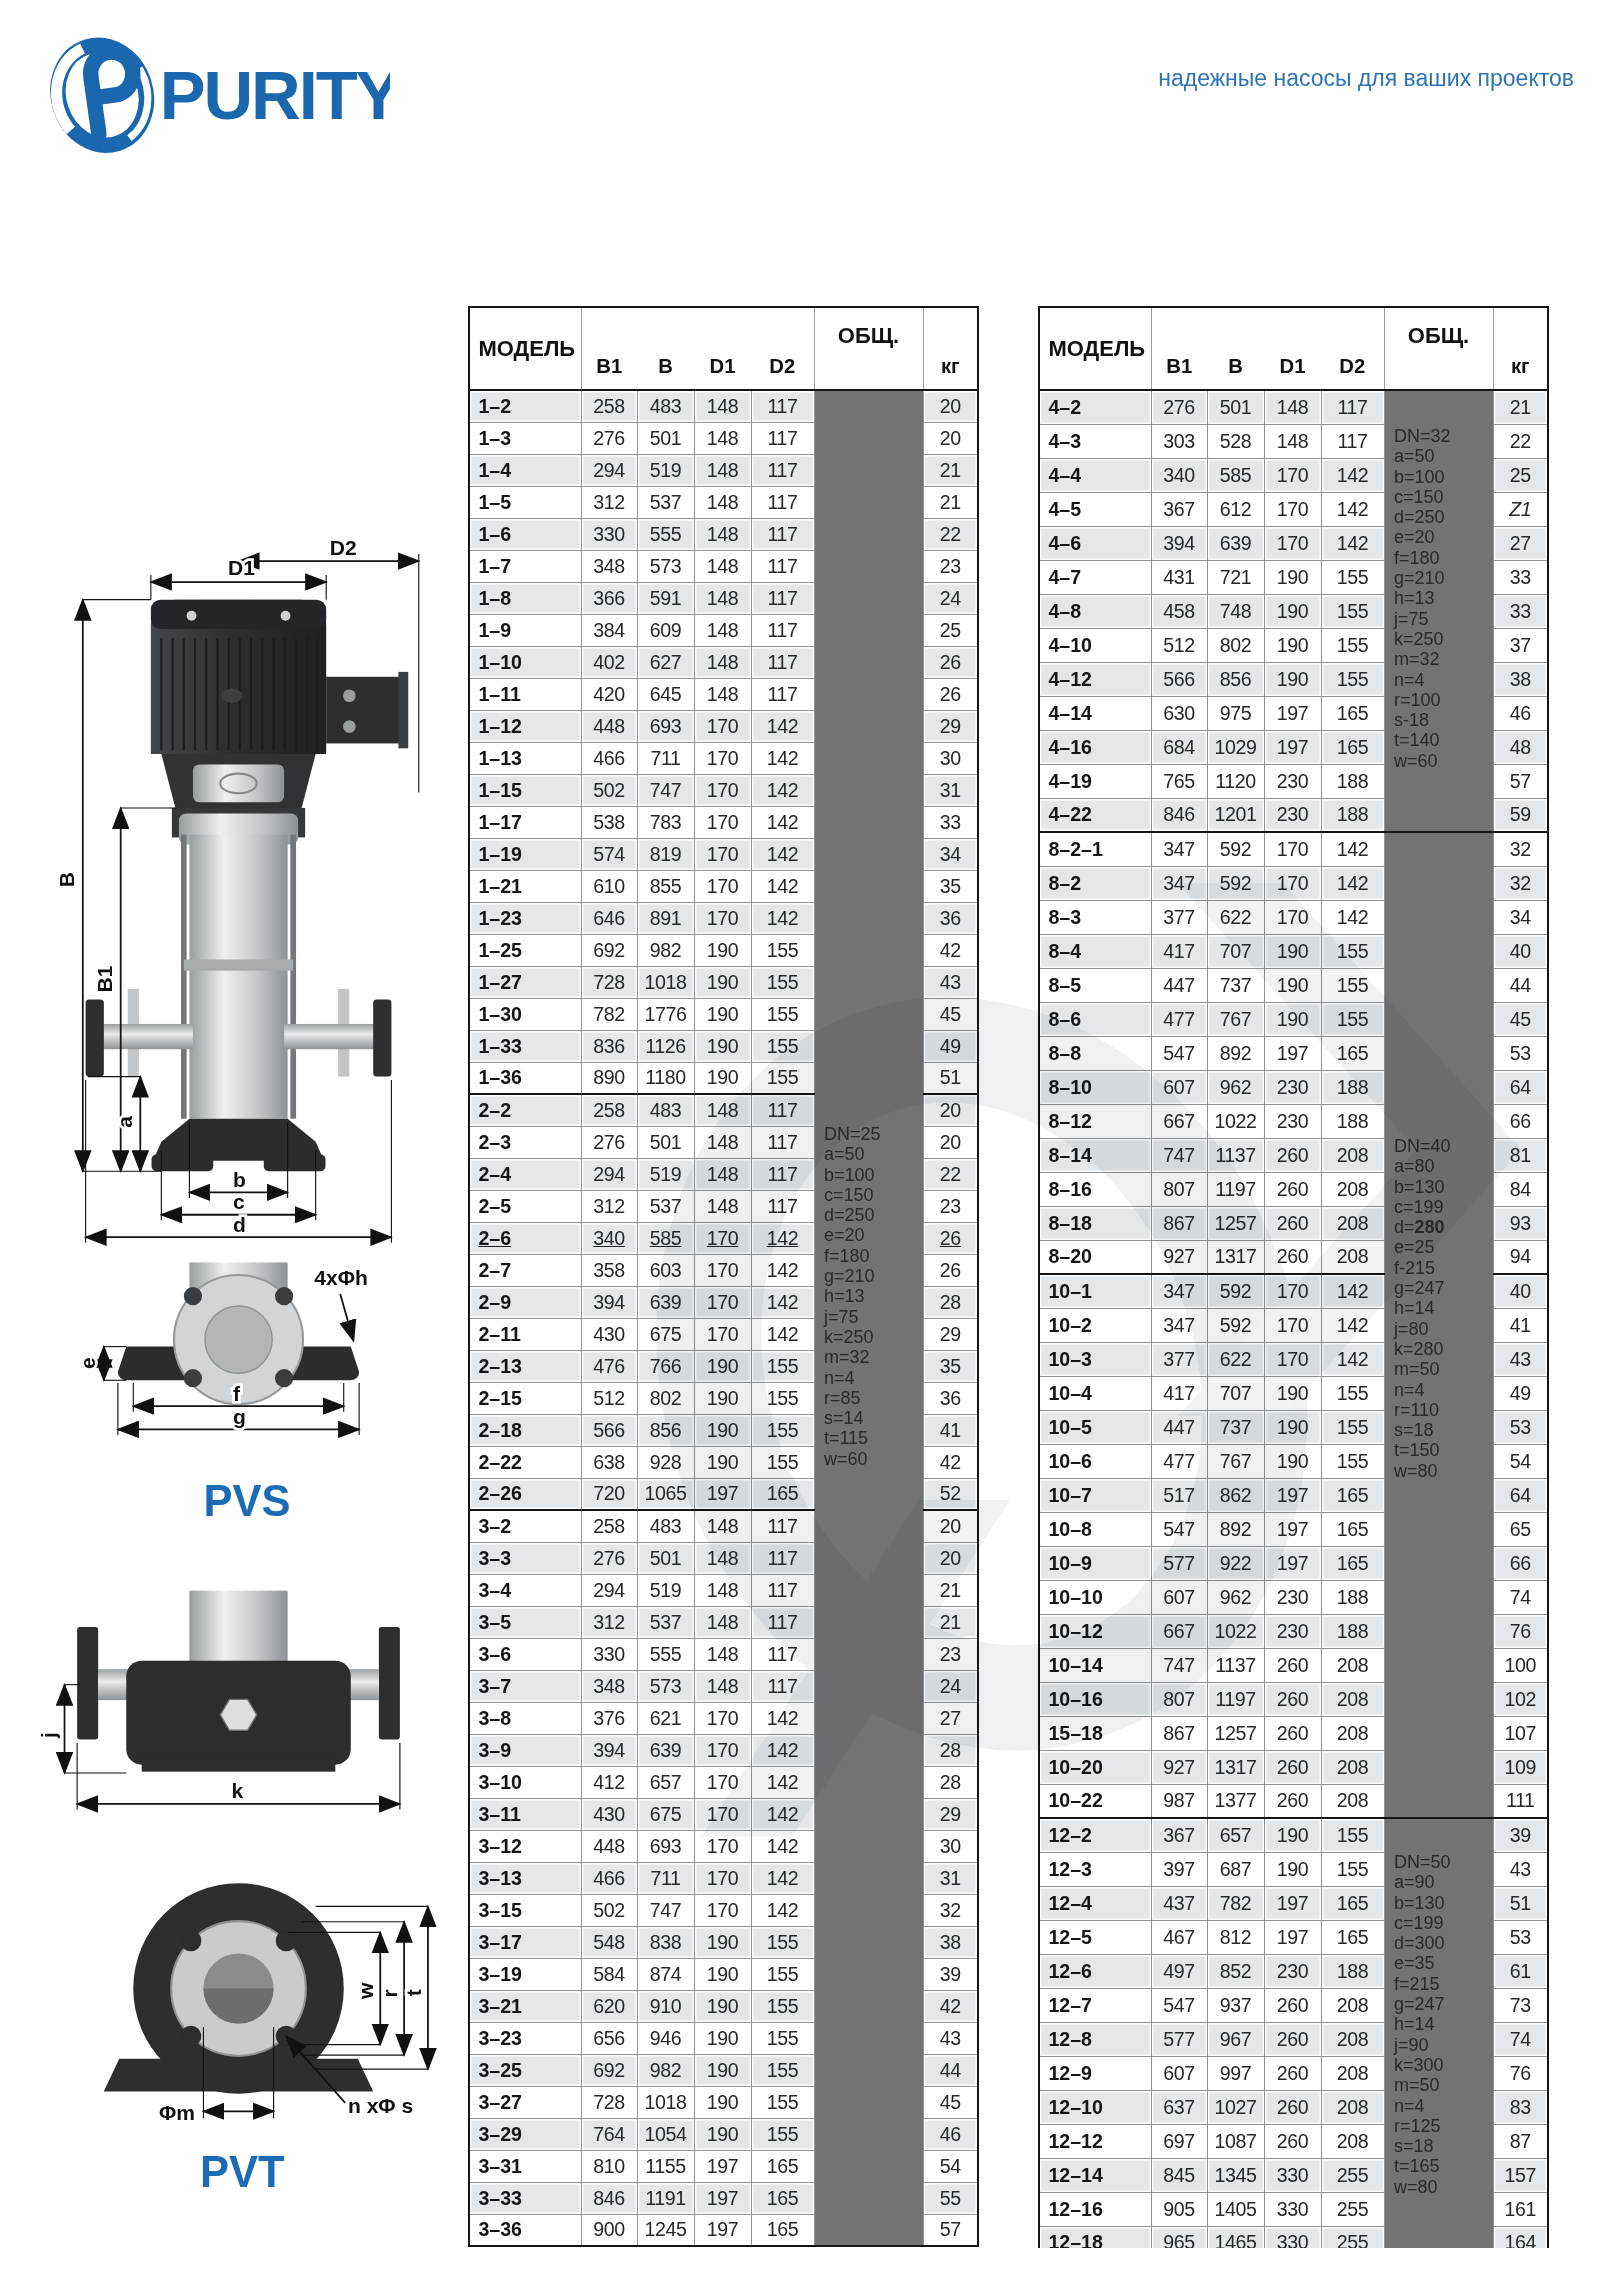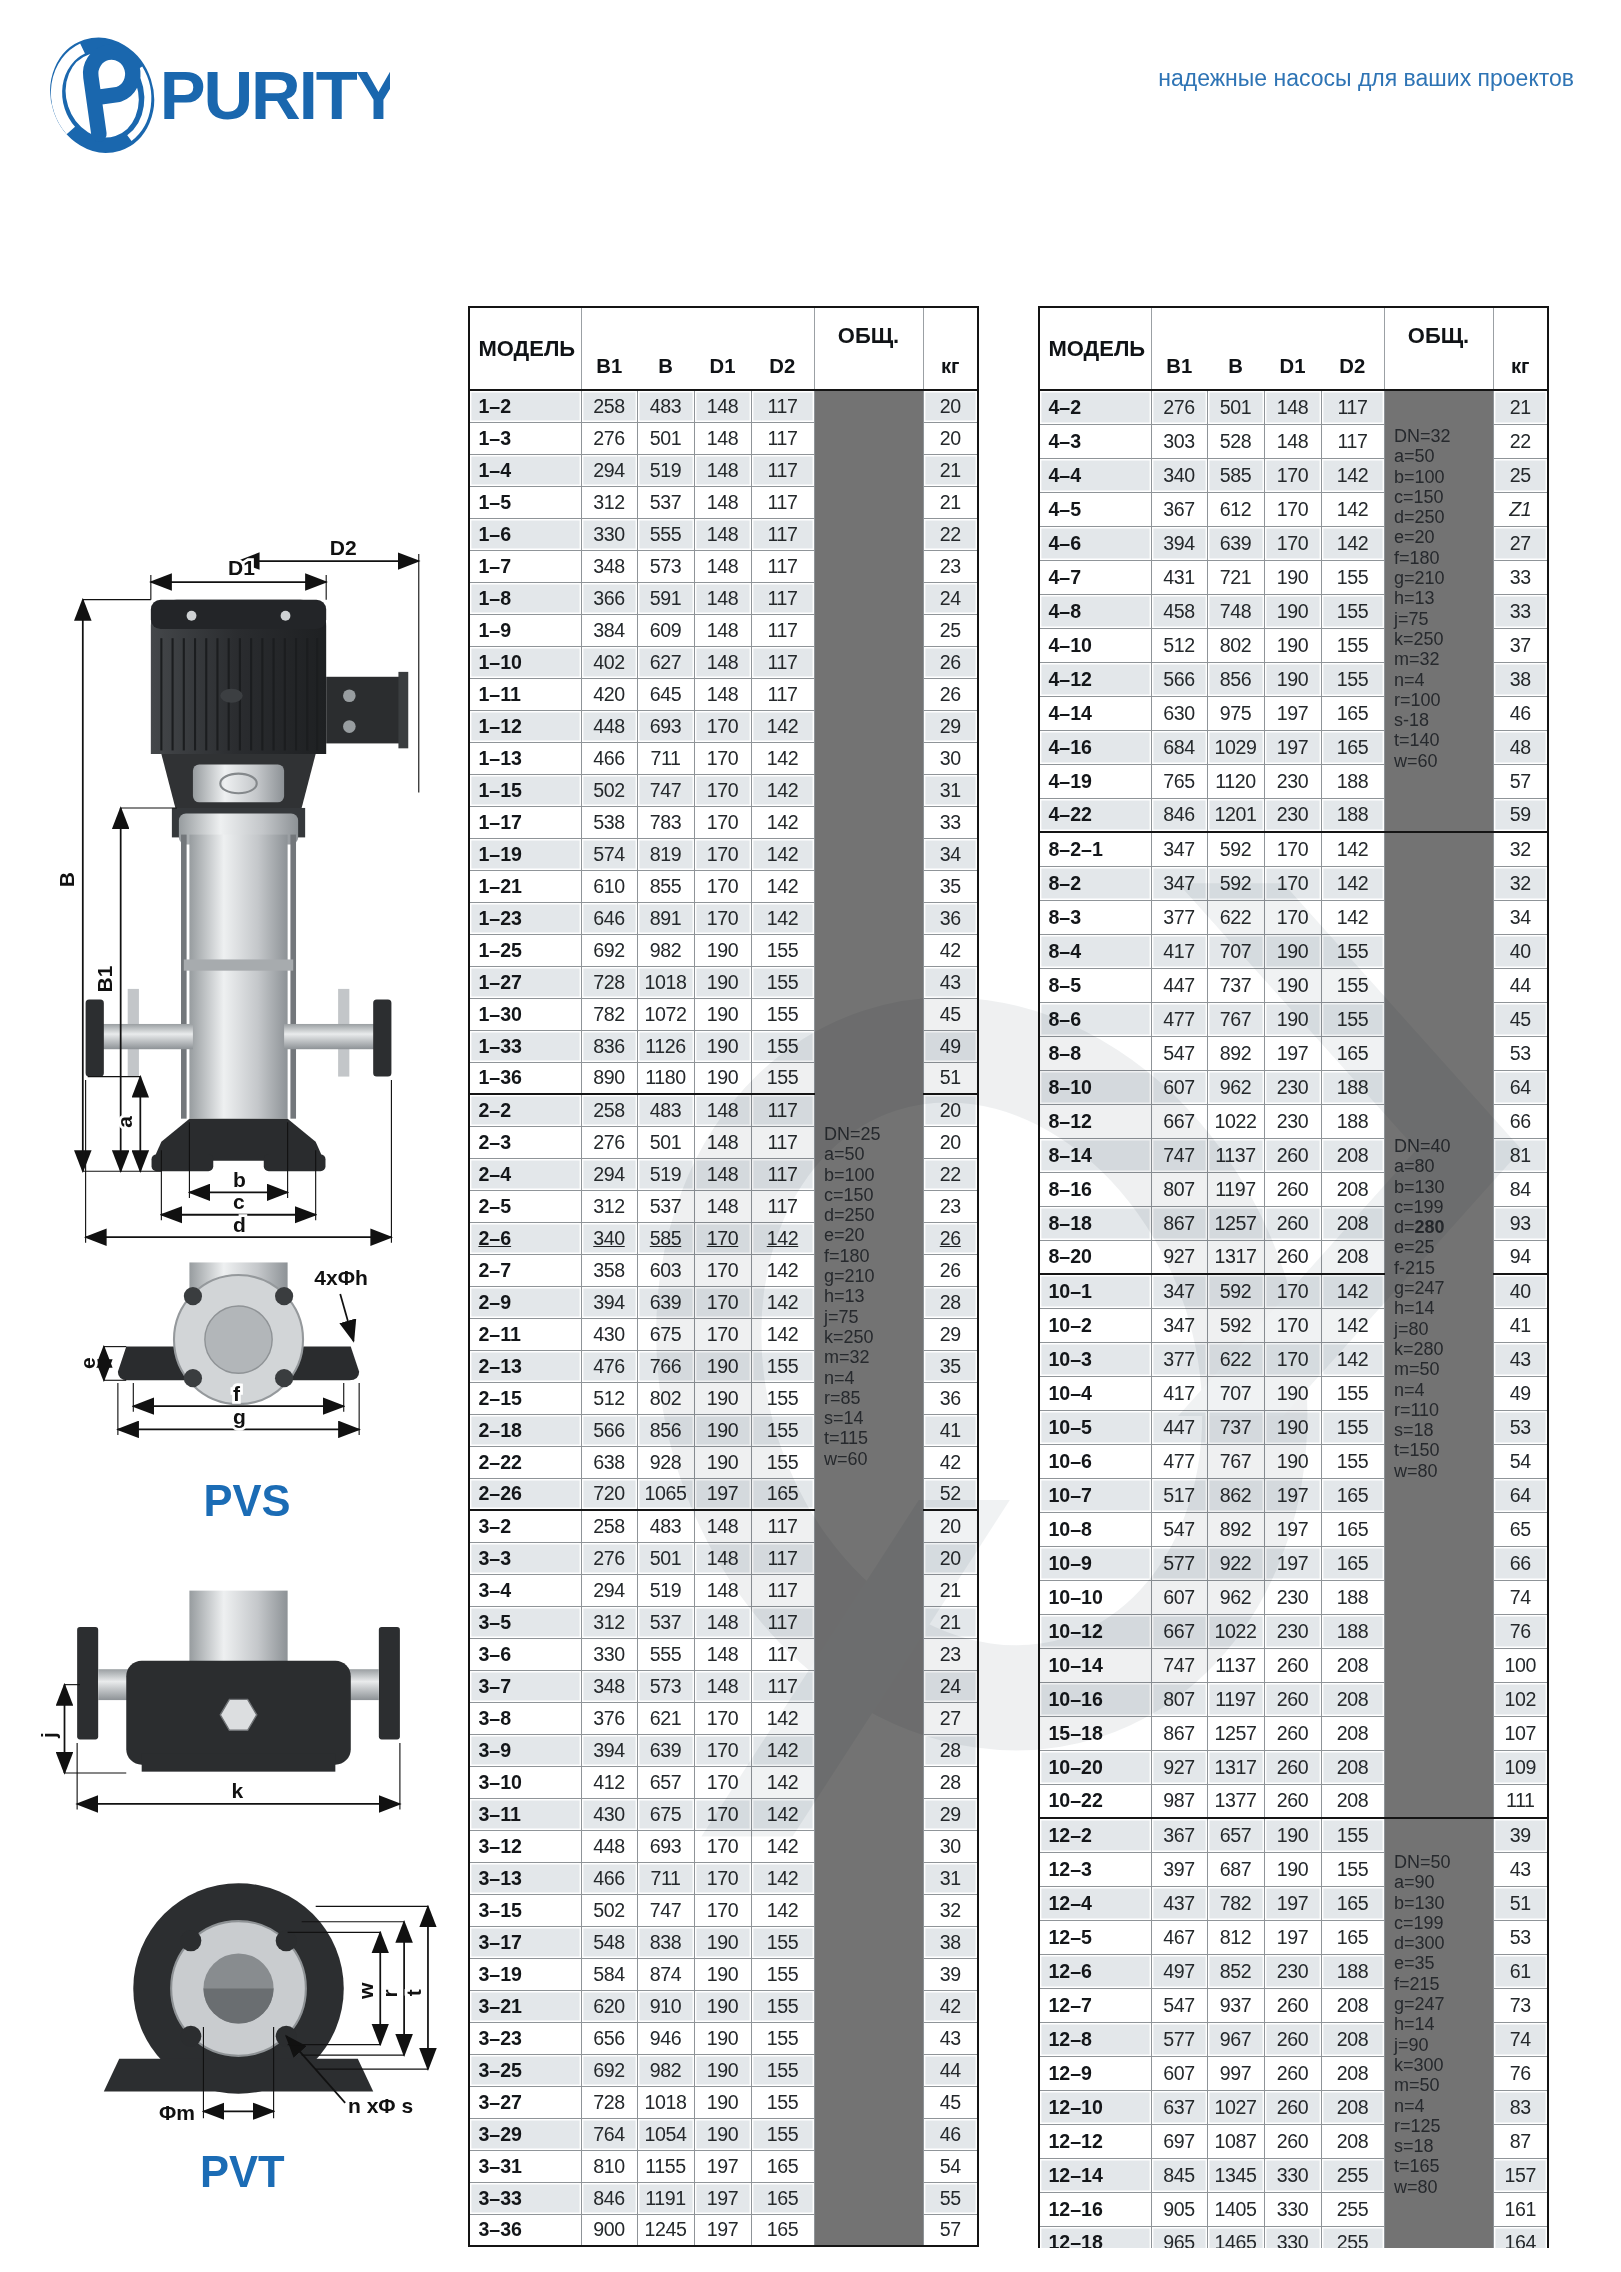--- a/index.html
+++ b/index.html
@@ -451,21 +451,21 @@
             <td class="model sh">1–27</td>
             <td class="num sh">728</td>
             <td class="num sh">1018</td>
             <td class="num sh">190</td>
             <td class="num sh">155</td>
             <td class="num kg sh">43</td>
           </tr>
           <tr style="height: 32px;">
             <td class="model">1–30</td>
             <td class="num">782</td>
-            <td class="num">1072</td>
+            <td class="num">1776</td>
             <td class="num">190</td>
             <td class="num">155</td>
             <td class="num kg">45</td>
           </tr>
           <tr style="height: 32px;">
             <td class="model sh">1–33</td>
             <td class="num sh">836</td>
             <td class="num sh">1126</td>
             <td class="num sh">190</td>
             <td class="num sh">155</td>

